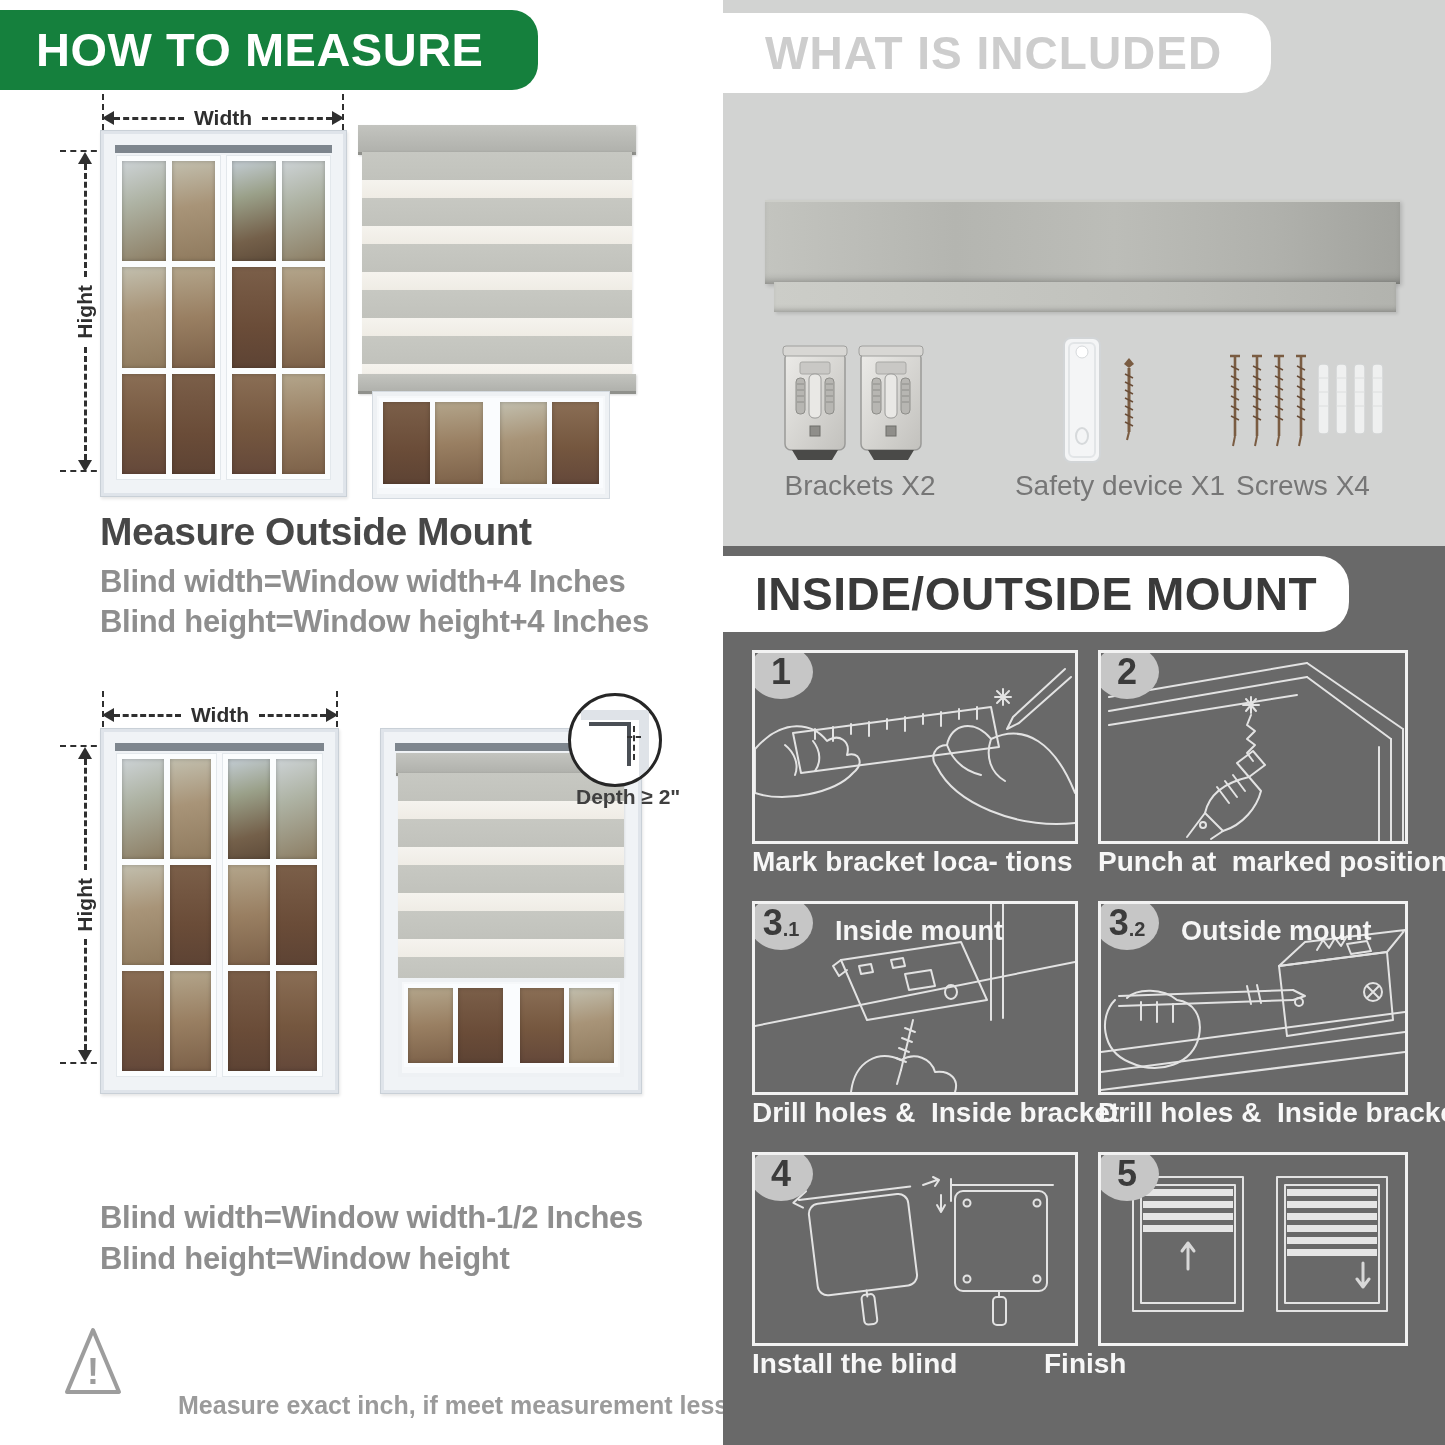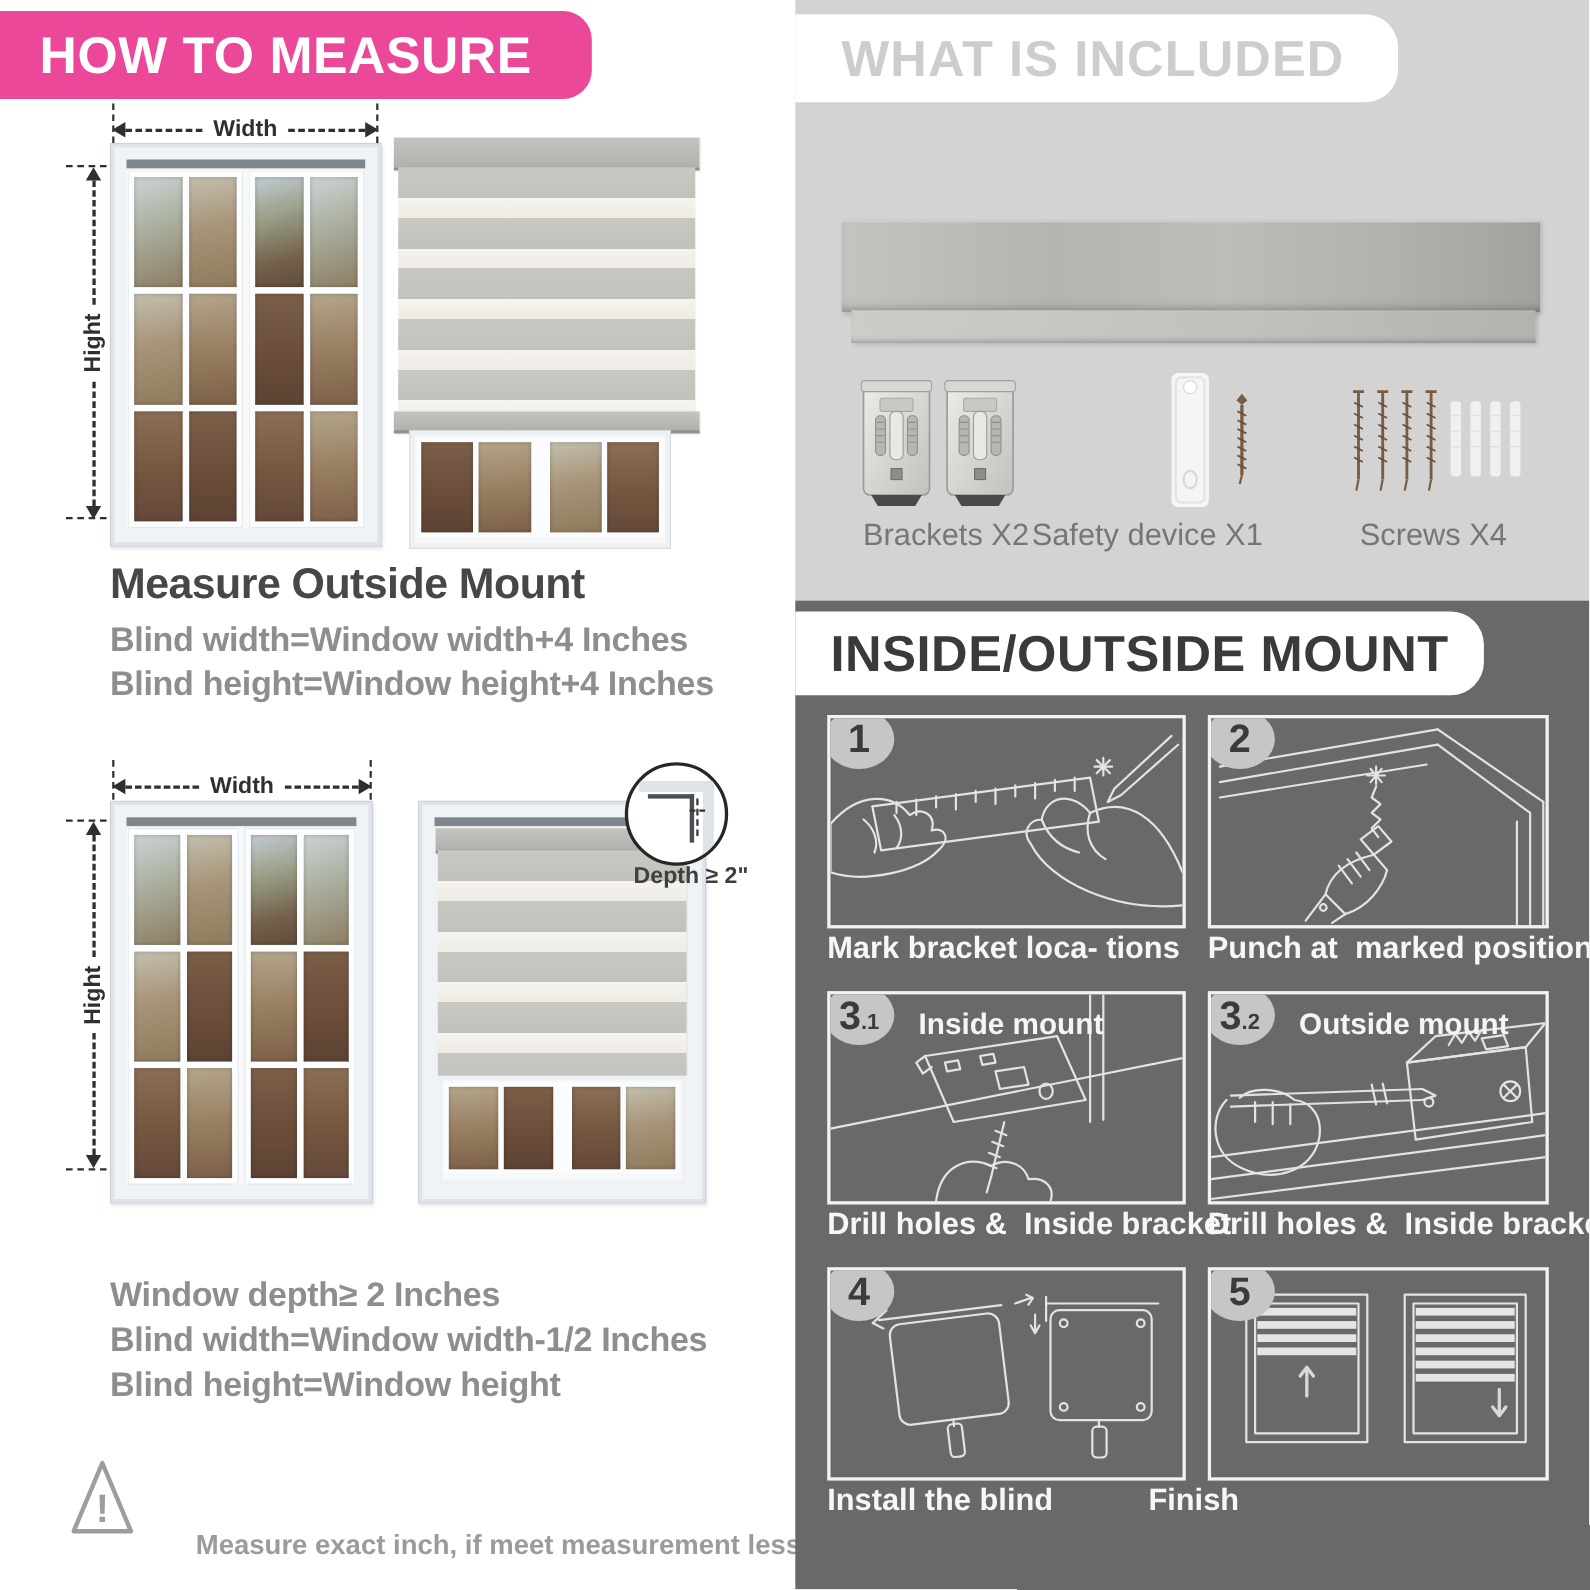--- a/index.html
+++ b/index.html
@@ -5,21 +5,21 @@
   html,body { margin:0; padding:0; background:#fff; }
   #canvas {
     position:relative; width:1445px; height:1445px; overflow:hidden;
     background:#ffffff; font-family:"Liberation Sans", sans-serif;
   }
   .abs { position:absolute; }
 
   
   .lheader {
     left:0; top:10px; width:502px; height:80px;
-    background:#ec4899; border-radius:0 26px 26px 0;
+    background:#15803d; border-radius:0 26px 26px 0;
     color:#ffffff; font-size:47px; font-weight:bold;
     line-height:80px; padding-left:36px; letter-spacing:0.5px;
   }
   .h2 { font-size:39px; font-weight:bold; color:#474747; letter-spacing:-0.5px; }
   .bodyline { font-size:31px; font-weight:bold; color:#8e8e8e; letter-spacing:-0.3px; }
 
   
   .win { background:#f0f3f6; border:1px solid #c9d0d7; box-shadow: inset 0 0 0 3px #dfe4ea, 1px 2px 3px rgba(0,0,0,0.10); }
   .win-top { position:absolute; left:14px; right:14px; top:14px; height:8px; background:#7e868e; }
   .win-sashes { position:absolute; left:15px; right:15px; top:24px; bottom:16px; background:#f7f9fb; display:flex; gap:5px; }
@@ -226,21 +226,20 @@
   </div>
 
   <div class="abs callout" style="left:568px; top:693px;">
     <div class="abs" style="left:10px; top:14px; width:58px; height:58px; border-top:10px solid #dfe3e8; border-right:10px solid #dfe3e8;"></div>
     <div class="abs" style="left:18px; top:26px; width:38px; height:40px; border-top:4px solid #4a4f55; border-right:4px solid #4a4f55;"></div>
     <div class="abs" style="left:62px; top:30px; width:0; height:34px; border-left:2px dashed #333;"></div>
     <div class="abs" style="left:56px; top:40px; width:14px; height:0; border-top:2px dashed #333;"></div>
   </div>
   <div class="abs depth-lbl" style="left:576px; top:785px;">Depth ≥ 2"</div>
 
-  <div class="abs bodyline" style="left:100px; top:1159px;">Window depth≥ 2 Inches</div>
   <div class="abs bodyline" style="left:100px; top:1200px;">Blind width=Window width-1/2 Inches</div>
   <div class="abs bodyline" style="left:100px; top:1241px;">Blind height=Window height</div>
 
   <div class="abs" style="left:63px; top:1322px; width:60px; height:78px;">
     <svg width="60" height="78" viewBox="0 0 60 78">
       <path d="M30 8 L56 70 L4 70 Z" fill="none" stroke="#9d9d9d" stroke-width="4" stroke-linejoin="round"></path>
       <text x="30" y="62" text-anchor="middle" font-size="36" font-weight="bold" fill="#9d9d9d" font-family="Liberation Sans, sans-serif">!</text>
     </svg>
   </div>
   <div class="abs warn-text" style="left:178px; top:1318px;">
@@ -321,21 +320,21 @@
         <rect x="132" y="16" width="11" height="70" rx="4"></rect>
         <rect x="150" y="16" width="11" height="70" rx="4"></rect>
       </g>
       <g stroke="#dcdede" stroke-width="1">
         <path d="M96 30 h11 M96 44 h11 M96 58 h11 M114 30 h11 M114 44 h11 M114 58 h11 M132 30 h11 M132 44 h11 M132 58 h11 M150 30 h11 M150 44 h11 M150 58 h11"></path>
       </g>
     </svg>
   </div>
 
   <div class="abs inc-label" style="left:770px; top:470px; width:180px;">Brackets X2</div>
-  <div class="abs inc-label" style="left:928px; top:470px; width:220px;text-align:right;">Safety device X1</div>
+  <div class="abs inc-label" style="left:1010px; top:470px; width:220px;">Safety device X1</div>
   <div class="abs inc-label" style="left:1218px; top:470px; width:170px;">Screws X4</div>
 
   <div class="abs rdark"></div>
   <div class="abs dheader">
     <span>INSIDE/OUTSIDE MOUNT</span>
   </div>
 
   <div class="abs panel" style="left:752px; top:650px; width:320px; height:188px;">
     <svg class="lineart" width="320" height="188" viewBox="0 0 320 188" fill="none" stroke="#e3e3e3" stroke-width="2" stroke-linecap="round" stroke-linejoin="round">
       <path d="M0,96 C28,64 58,70 72,88 C84,80 96,88 92,102 C104,98 110,110 98,120 C80,140 30,150 0,140 Z"></path>

